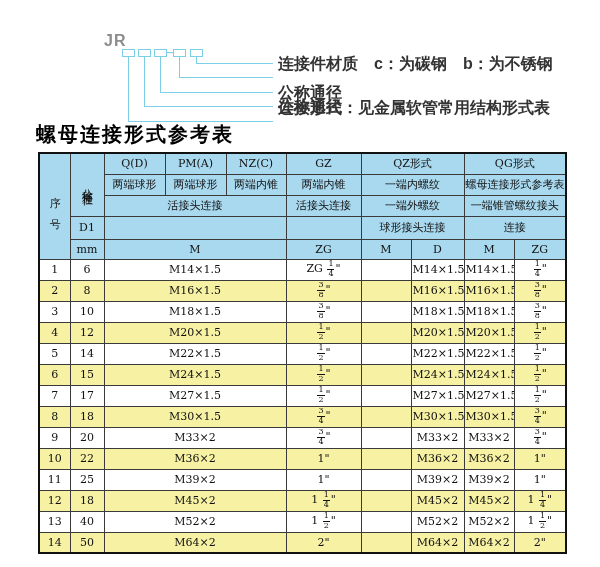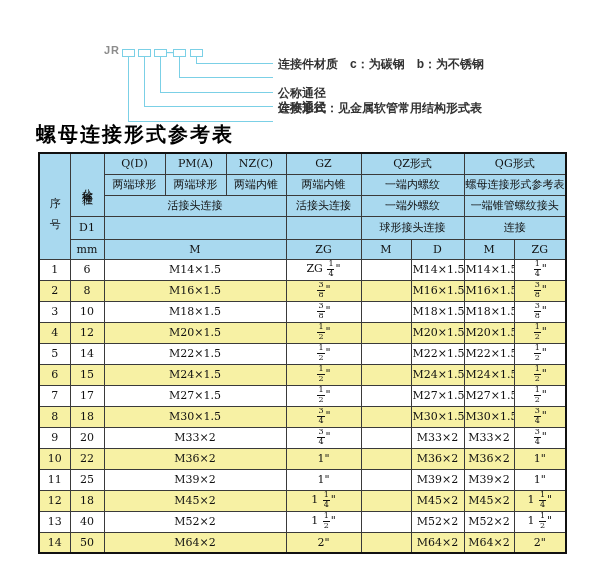--- a/index.html
+++ b/index.html
@@ -11,31 +11,31 @@
     --grid:#3a3a3a;
   }
   *{margin:0;padding:0;box-sizing:border-box;}
   body{width:600px;height:567px;background:#fff;position:relative;overflow:hidden;
        font-family:"Liberation Sans",sans-serif;}
   .page{position:absolute;inset:0;}
 
   
   .diagram-title{position:absolute;left:117px;top:22px;font-size:12px;font-weight:bold;color:var(--ink);}
   .diagram-title .star{color:var(--star-color);margin-right:2px;}
-  .code-prefix{position:absolute;left:104px;top:44px;font-size:11px;font-weight:bold;color:#8c8c8c;letter-spacing:1px;}
+  .code-prefix{position:absolute;left:104px;top:32px;font-size:16px;font-weight:bold;color:#8c8c8c;letter-spacing:1px;}
   .code-box{position:absolute;top:49px;width:13px;height:8px;border:1.5px solid var(--accent);background:#fff;}
   .b1{left:122px}.b2{left:138px}.b3{left:154px}.b4{left:173px}.b5{left:190px}
   .code-dash{position:absolute;left:166px;top:46px;color:var(--accent);font-weight:bold;font-size:11px;}
   .lead{position:absolute;border-left:1.5px solid var(--accent);border-bottom:1.5px solid var(--accent);}
   .l1{left:128px;top:57px;width:145px;height:65px;}
   .l2{left:144px;top:57px;width:129px;height:50px;}
   .l3{left:160px;top:57px;width:113px;height:36px;}
   .l4{left:179px;top:57px;width:94px;height:21px;}
   .l5{left:196px;top:57px;width:77px;height:7px;}
-  .diag-label{position:absolute;left:278px;font-size:12px;font-weight:bold;color:var(--ink);line-height:14px;white-space:nowrap;}
+  .diag-label{position:absolute;left:278px;font-size:16px;font-weight:bold;color:var(--ink);line-height:14px;white-space:nowrap;}
   .lab0{top:57px}.lab1{top:71px}.lab2{top:86px}.lab3{top:100px}.lab4{top:101px}
 
   
   .table-title{position:absolute;left:36px;top:121px;font-size:20px;font-weight:bold;color:#000;
                font-family:"DejaVu Serif","Liberation Serif",serif;letter-spacing:2px;}
 
   
   .tbl-wrap{position:absolute;left:38px;top:152px;}
   table{border-collapse:collapse;table-layout:fixed;width:527px;
         font-family:"DejaVu Serif","Liberation Serif",serif;font-size:11px;color:#111;}

